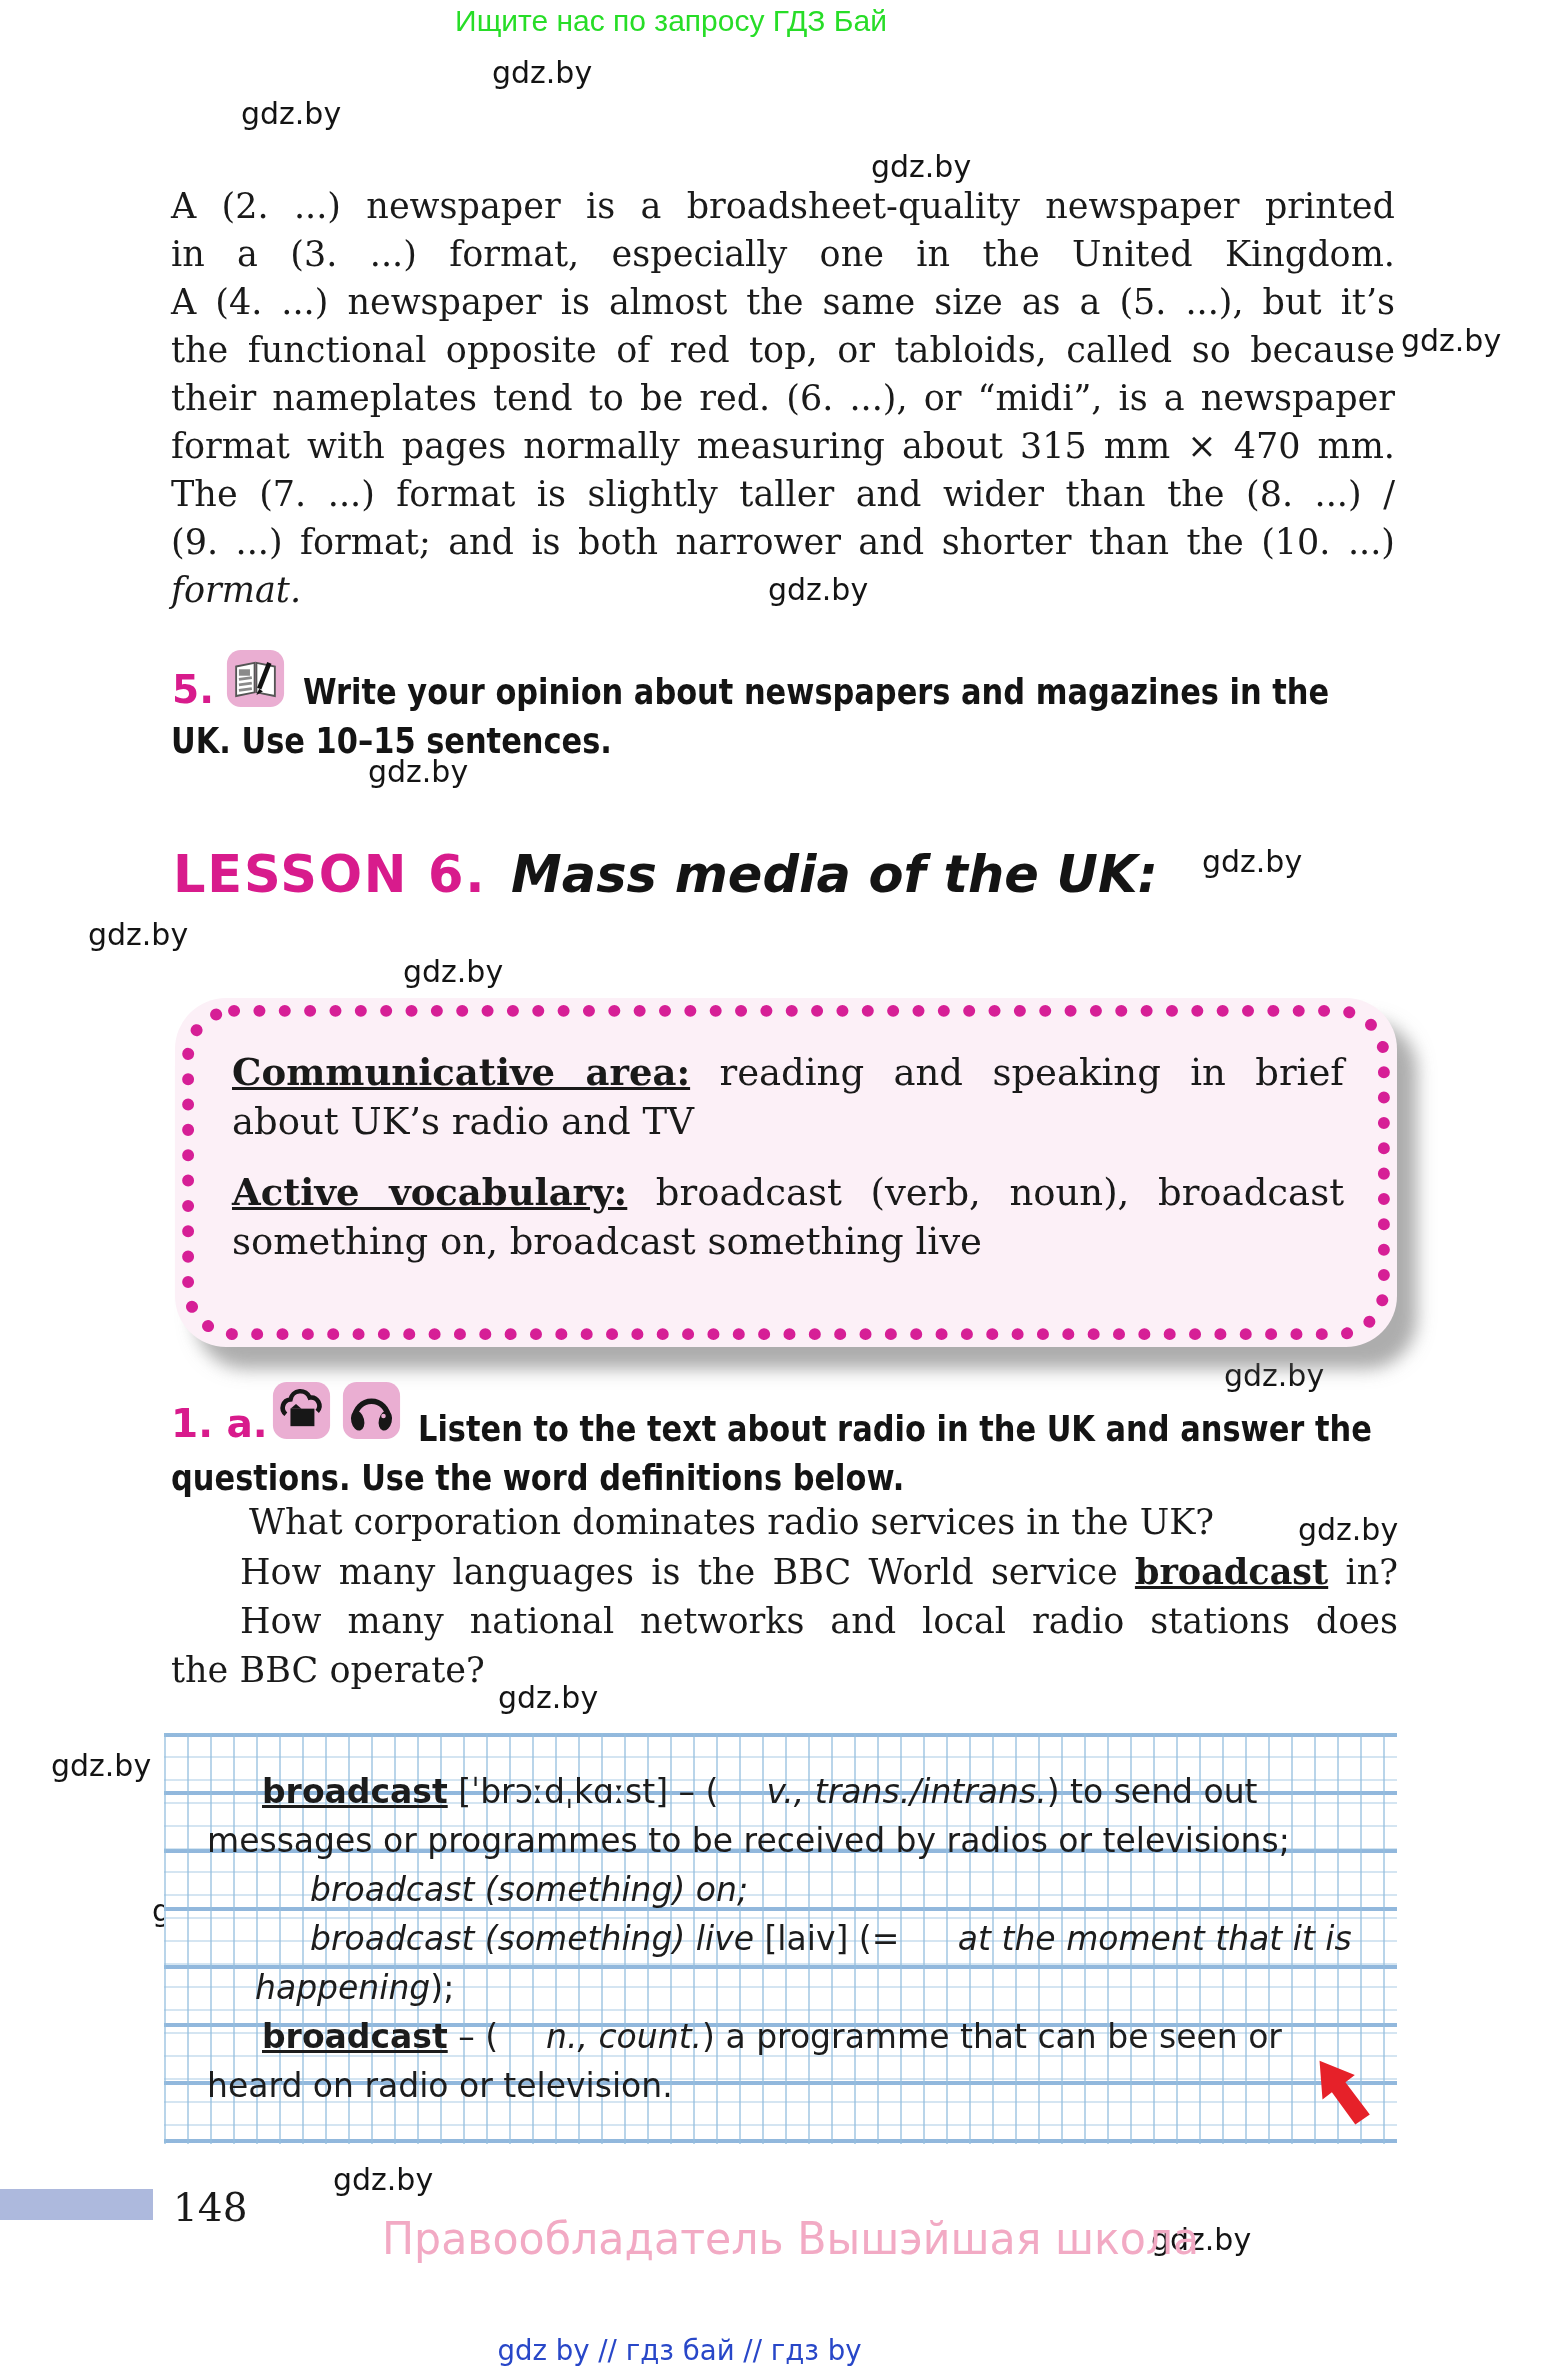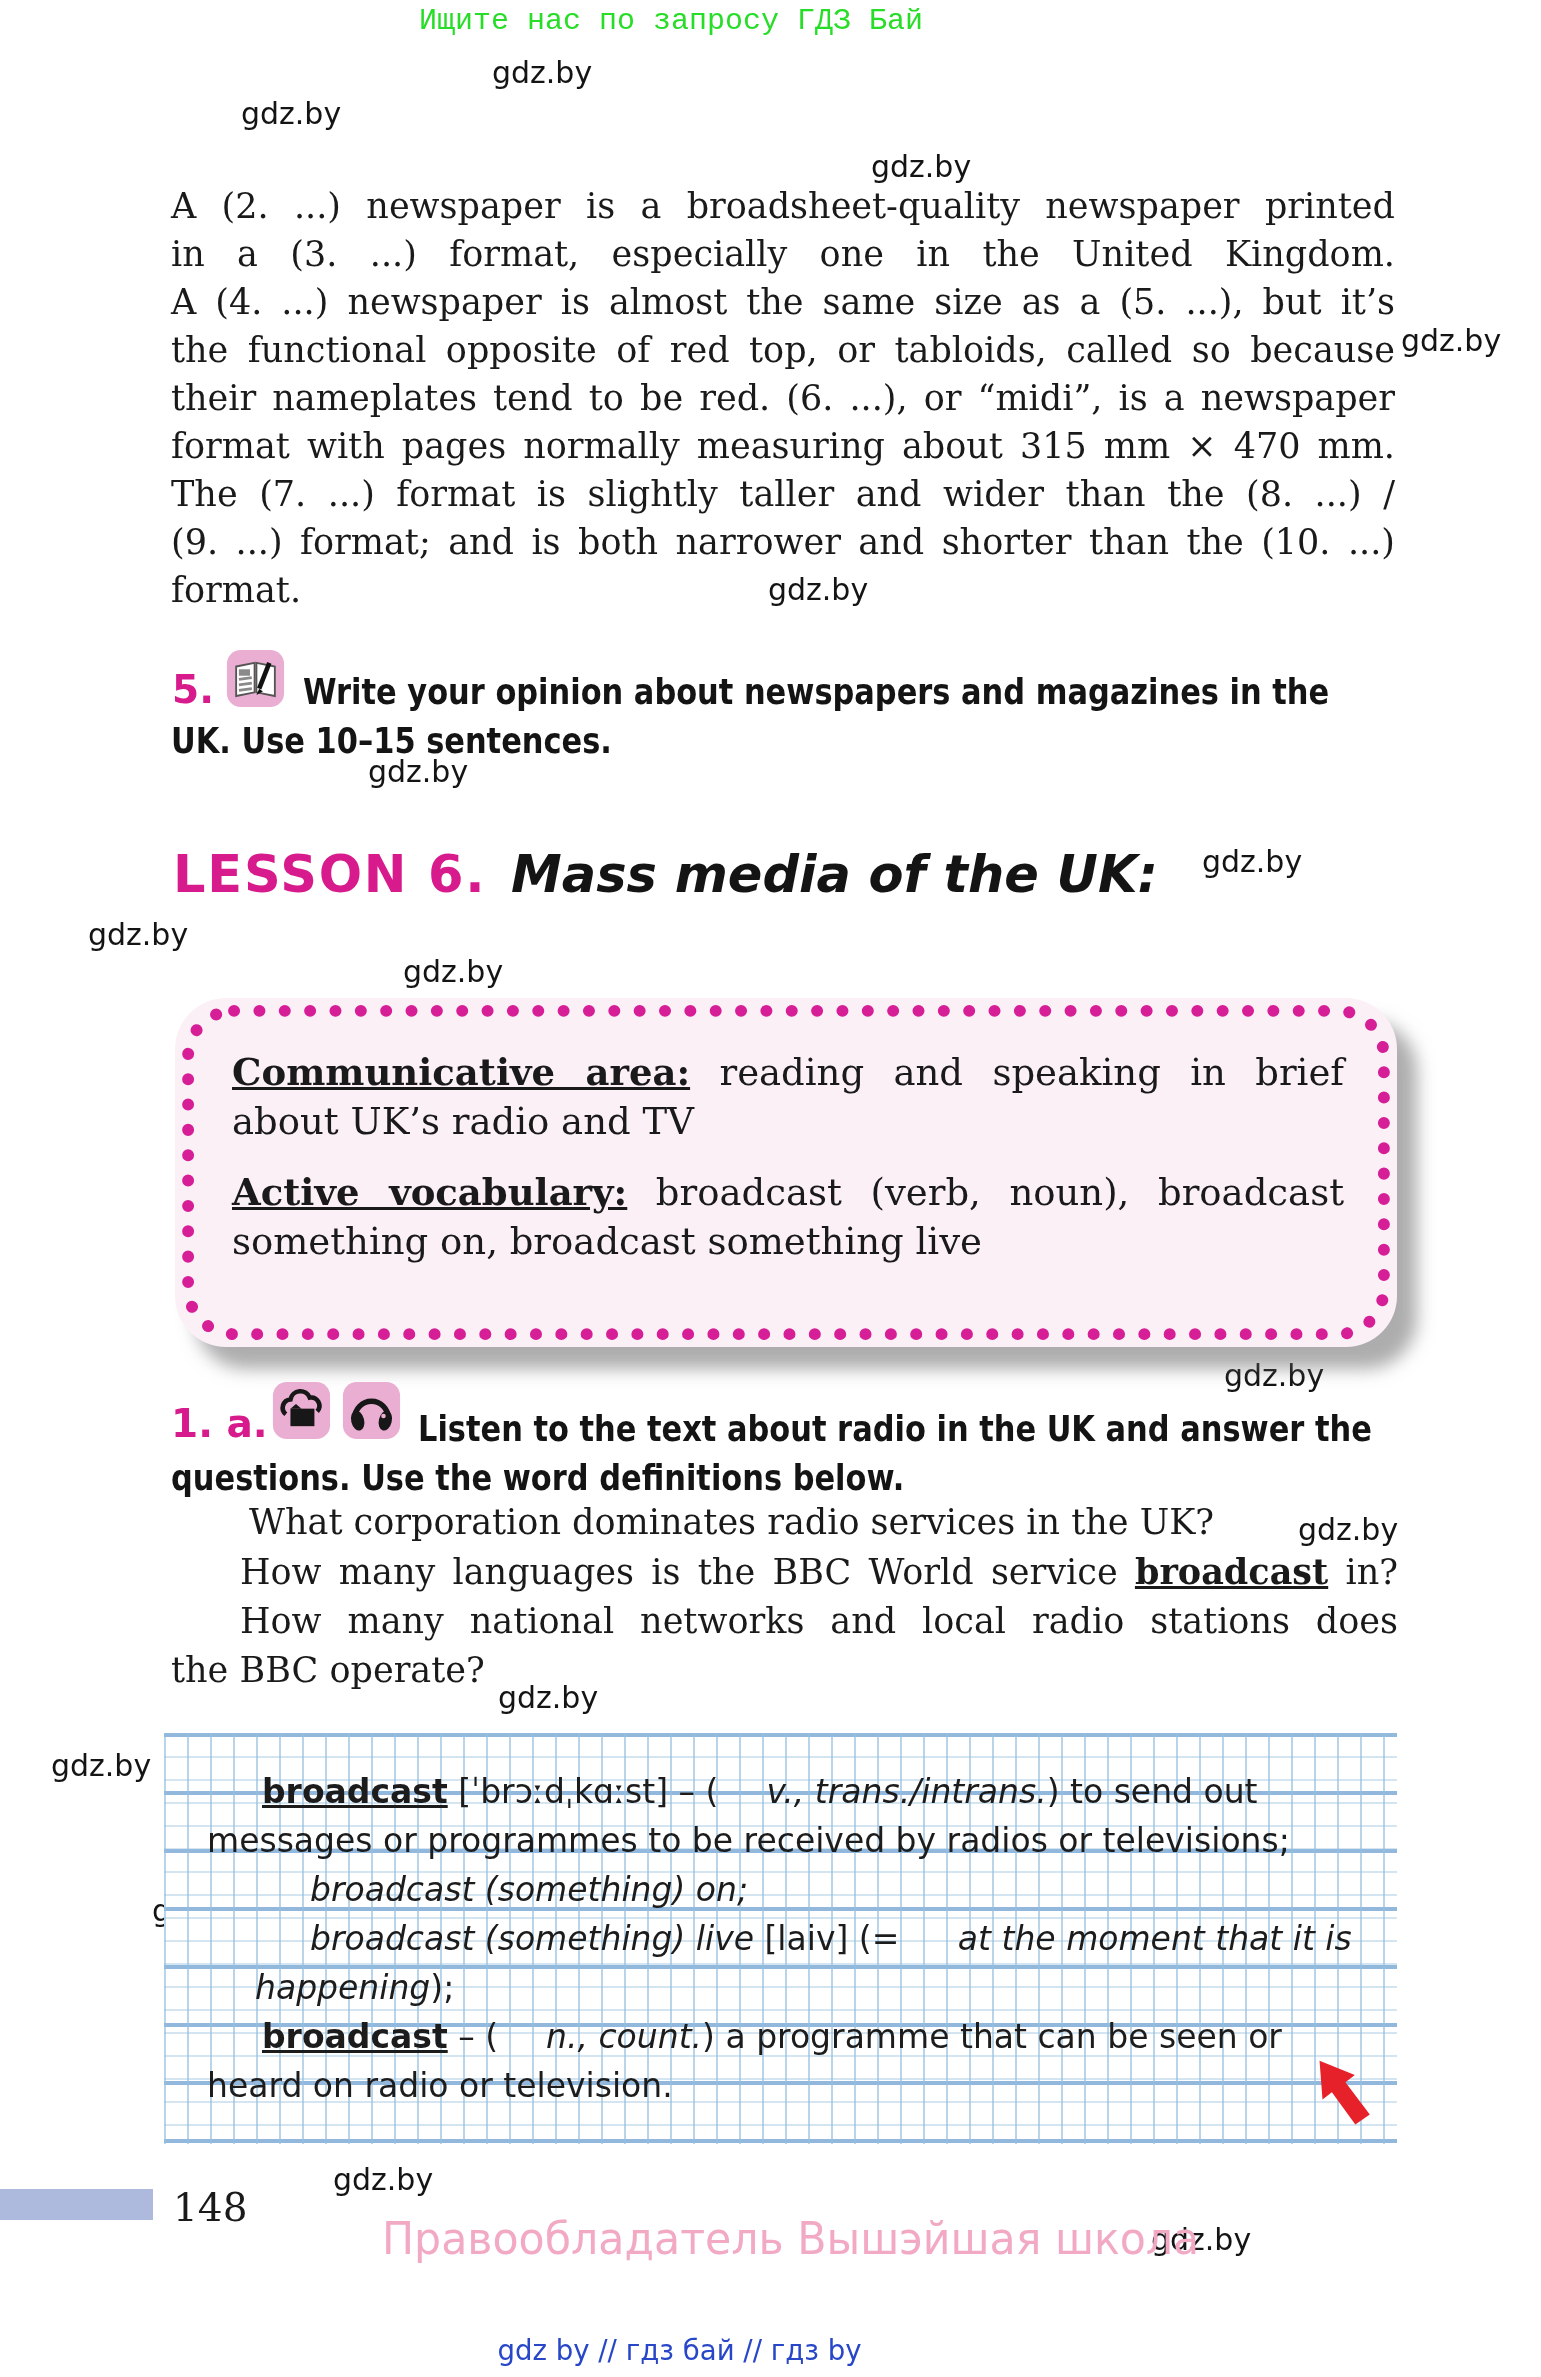--- a/index.html
+++ b/index.html
@@ -6,31 +6,31 @@
   body{
     width:1541px;height:2377px;position:relative;background:#ffffff;
     font-family:"DejaVu Serif", serif;color:#1a1a1a;overflow:hidden;
   }
   .abs{position:absolute;}
   .b{font-weight:bold;text-decoration:underline;}
   .i{font-style:italic;padding-left:48px;}
 
   
   .promo{left:0;top:3.7px;width:1342px;text-align:center;
-    font-family:Liberation Mono, monospace;font-size:30px;color:#27dd27;}
+    font-family:Liberation Sans, sans-serif;font-size:30px;color:#27dd27;}
 
   
   .wm{position:absolute;font-family:"DejaVu Sans", sans-serif;font-size:30px;
     color:#141414;white-space:nowrap;}
 
   
   .gap-lines{left:171px;top:182px;width:1224px;font-size:35px;line-height:48px;}
   .tline{white-space:normal;}
   .gap-lines .tline{text-align:justify;text-align-last:justify;}
-  .gap-lines .tline:last-child{text-align:right;text-align-last:left;}
+  .gap-lines .tline:last-child{text-align:right;text-align-last:left;font-style:italic;}
 
   
   .ex-num{font-family:"DejaVu Sans", sans-serif;font-weight:bold;font-size:39px;color:#d81b8c;}
   .instr{font-family:"DejaVu Sans", sans-serif;font-weight:bold;font-size:35px;color:#141414;
     white-space:nowrap;transform:scaleX(.87);transform-origin:0 50%;}
 
   
   .chip{position:absolute;width:59px;height:59px;}
 
   

